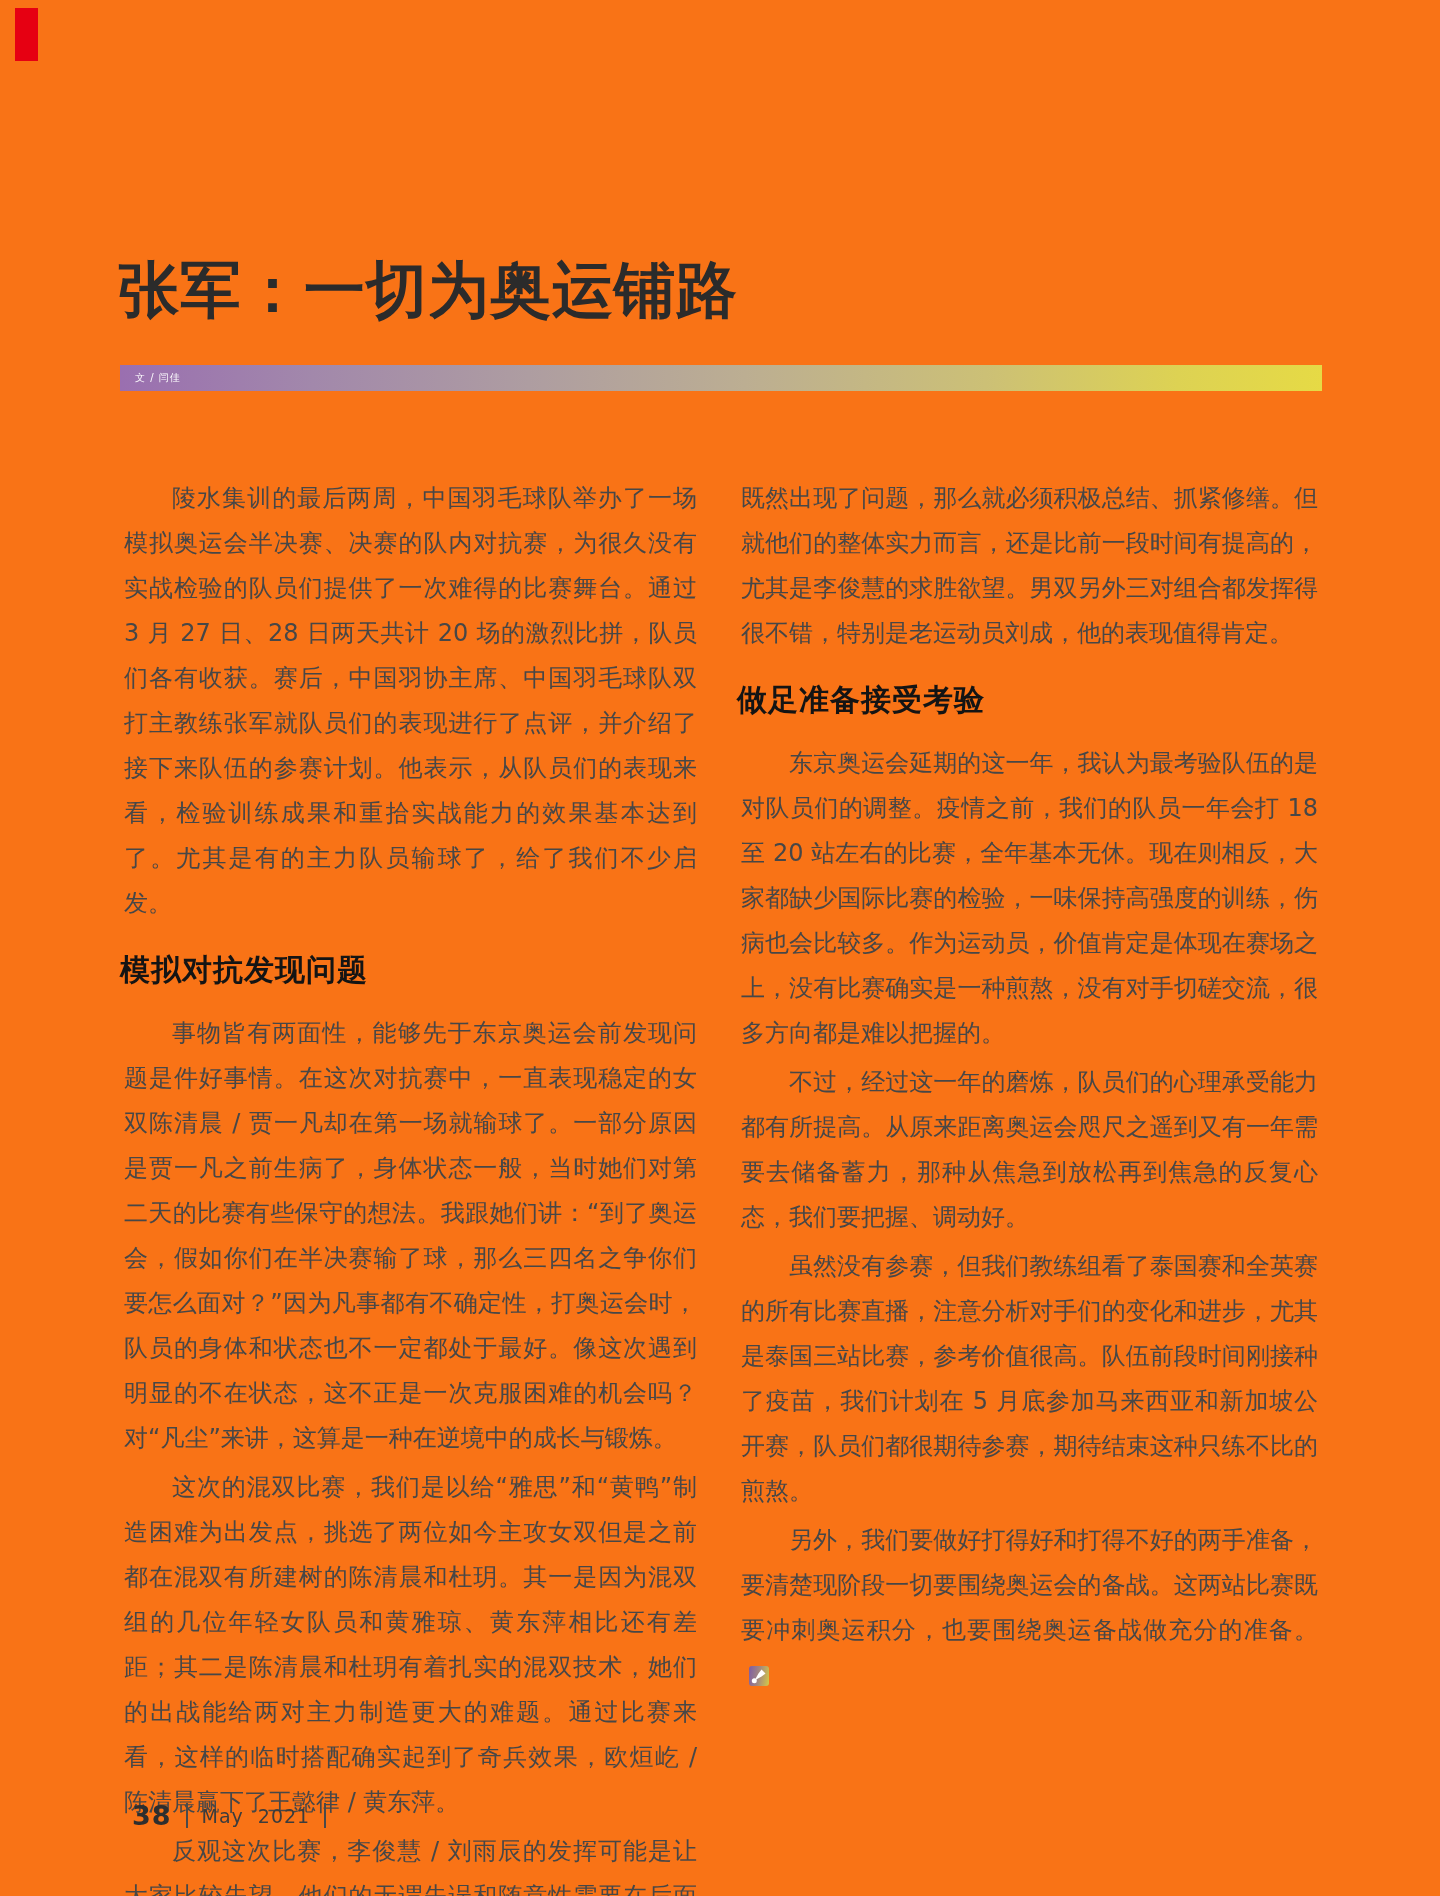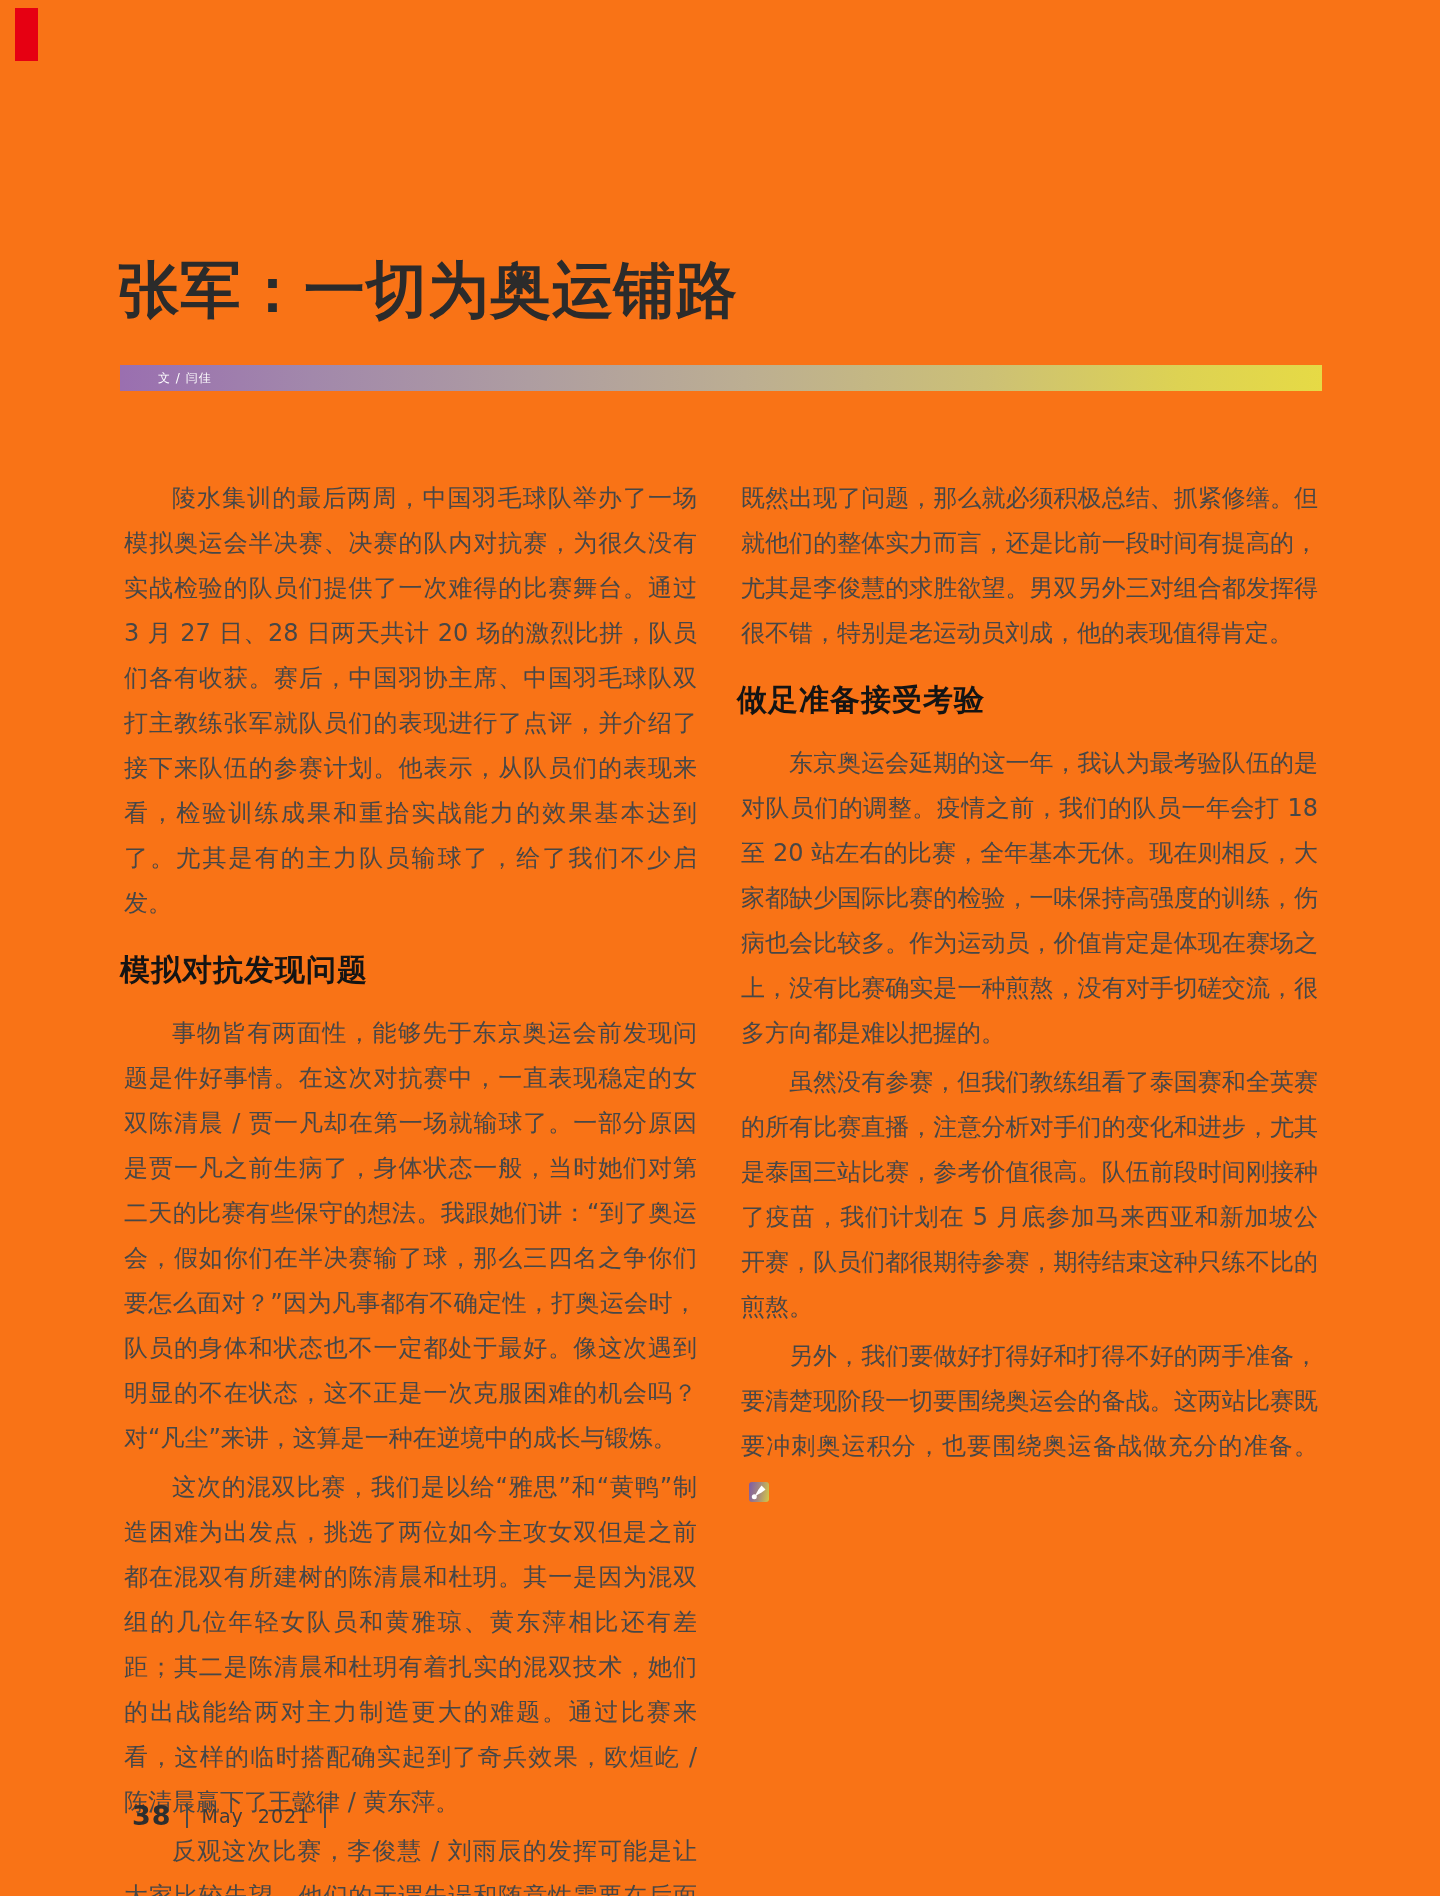--- a/index.html
+++ b/index.html
@@ -27,22 +27,22 @@
   .byline-bar{
     position:absolute;left:120px;top:365px;
     width:1202px;height:26px;
     background:linear-gradient(90deg,
       #9a6fb0 0%, #a288ab 16%, #ae9da1 34%,
       #bcae92 52%, #ccc076 72%, #ddd253 88%, #e6da45 100%);
     display:flex;align-items:center;
   }
   .byline-text{
     color:#ffffff;
-    font-size:12px;
-    padding-left:38px;
+    font-size:10px;
+    padding-left:15px;
     letter-spacing:1px;
   }
   .col{
     position:absolute;top:472px;
     color:#474747;
   }
   .col-left{left:120px;width:581px;}
   .col-right{left:737px;width:585px;}
   .col p{
     margin:4px;
@@ -105,20 +105,21 @@
     <h2>模拟对抗发现问题</h2>
     <p class="indent">事物皆有两面性，能够先于东京奥运会前发现问题是件好事情。在这次对抗赛中，一直表现稳定的女双陈清晨 / 贾一凡却在第一场就输球了。一部分原因是贾一凡之前生病了，身体状态一般，当时她们对第二天的比赛有些保守的想法。我跟她们讲：“到了奥运会，假如你们在半决赛输了球，那么三四名之争你们要怎么面对？”因为凡事都有不确定性，打奥运会时，队员的身体和状态也不一定都处于最好。像这次遇到明显的不在状态，这不正是一次克服困难的机会吗？对“凡尘”来讲，这算是一种在逆境中的成长与锻炼。</p>
     <p class="indent">这次的混双比赛，我们是以给“雅思”和“黄鸭”制造困难为出发点，挑选了两位如今主攻女双但是之前都在混双有所建树的陈清晨和杜玥。其一是因为混双组的几位年轻女队员和黄雅琼、黄东萍相比还有差距；其二是陈清晨和杜玥有着扎实的混双技术，她们的出战能给两对主力制造更大的难题。通过比赛来看，这样的临时搭配确实起到了奇兵效果，欧烜屹 / 陈清晨赢下了王懿律 / 黄东萍。</p>
     <p class="indent">反观这次比赛，李俊慧 / 刘雨辰的发挥可能是让大家比较失望，他们的无谓失误和随意性需要在后面这段时间纠正弥补。</p>
   </div>
 
   <div class="col col-right">
     <p>既然出现了问题，那么就必须积极总结、抓紧修缮。但就他们的整体实力而言，还是比前一段时间有提高的，尤其是李俊慧的求胜欲望。男双另外三对组合都发挥得很不错，特别是老运动员刘成，他的表现值得肯定。</p>
     <h2>做足准备接受考验</h2>
     <p class="indent">东京奥运会延期的这一年，我认为最考验队伍的是对队员们的调整。疫情之前，我们的队员一年会打 18 至 20 站左右的比赛，全年基本无休。现在则相反，大家都缺少国际比赛的检验，一味保持高强度的训练，伤病也会比较多。作为运动员，价值肯定是体现在赛场之上，没有比赛确实是一种煎熬，没有对手切磋交流，很多方向都是难以把握的。</p>
+    <p class="indent">不过，经过这一年的磨炼，队员们的心理承受能力都有所提高。从原来距离奥运会咫尺之遥到又有一年需要去储备蓄力，那种从焦急到放松再到焦急的反复心态，我们要把握、调动好。</p>
     <p class="indent">虽然没有参赛，但我们教练组看了泰国赛和全英赛的所有比赛直播，注意分析对手们的变化和进步，尤其是泰国三站比赛，参考价值很高。队伍前段时间刚接种了疫苗，我们计划在 5 月底参加马来西亚和新加坡公开赛，队员们都很期待参赛，期待结束这种只练不比的煎熬。</p>
     <p class="indent">
       <span>另外，我们要做好打得好和打得不好的两手准备，要清楚现阶段一切要围绕奥运会的备战。这两站比赛既要冲刺奥运积分，也要围绕奥运备战做充分的准备。</span><span class="end-icon"><svg viewBox="0 0 20 20" xmlns="http://www.w3.org/2000/svg">
             <path d="M5.5 14.5 L9.5 7.5 L12.5 3.5 L16.5 7.5 L12.5 10.5 Z" fill="#ffffff"></path>
             <circle cx="5.3" cy="14.8" r="2.5" fill="#ffffff"></circle>
           </svg></span>
     </p>
   </div>
 
   <div class="page-footer">

